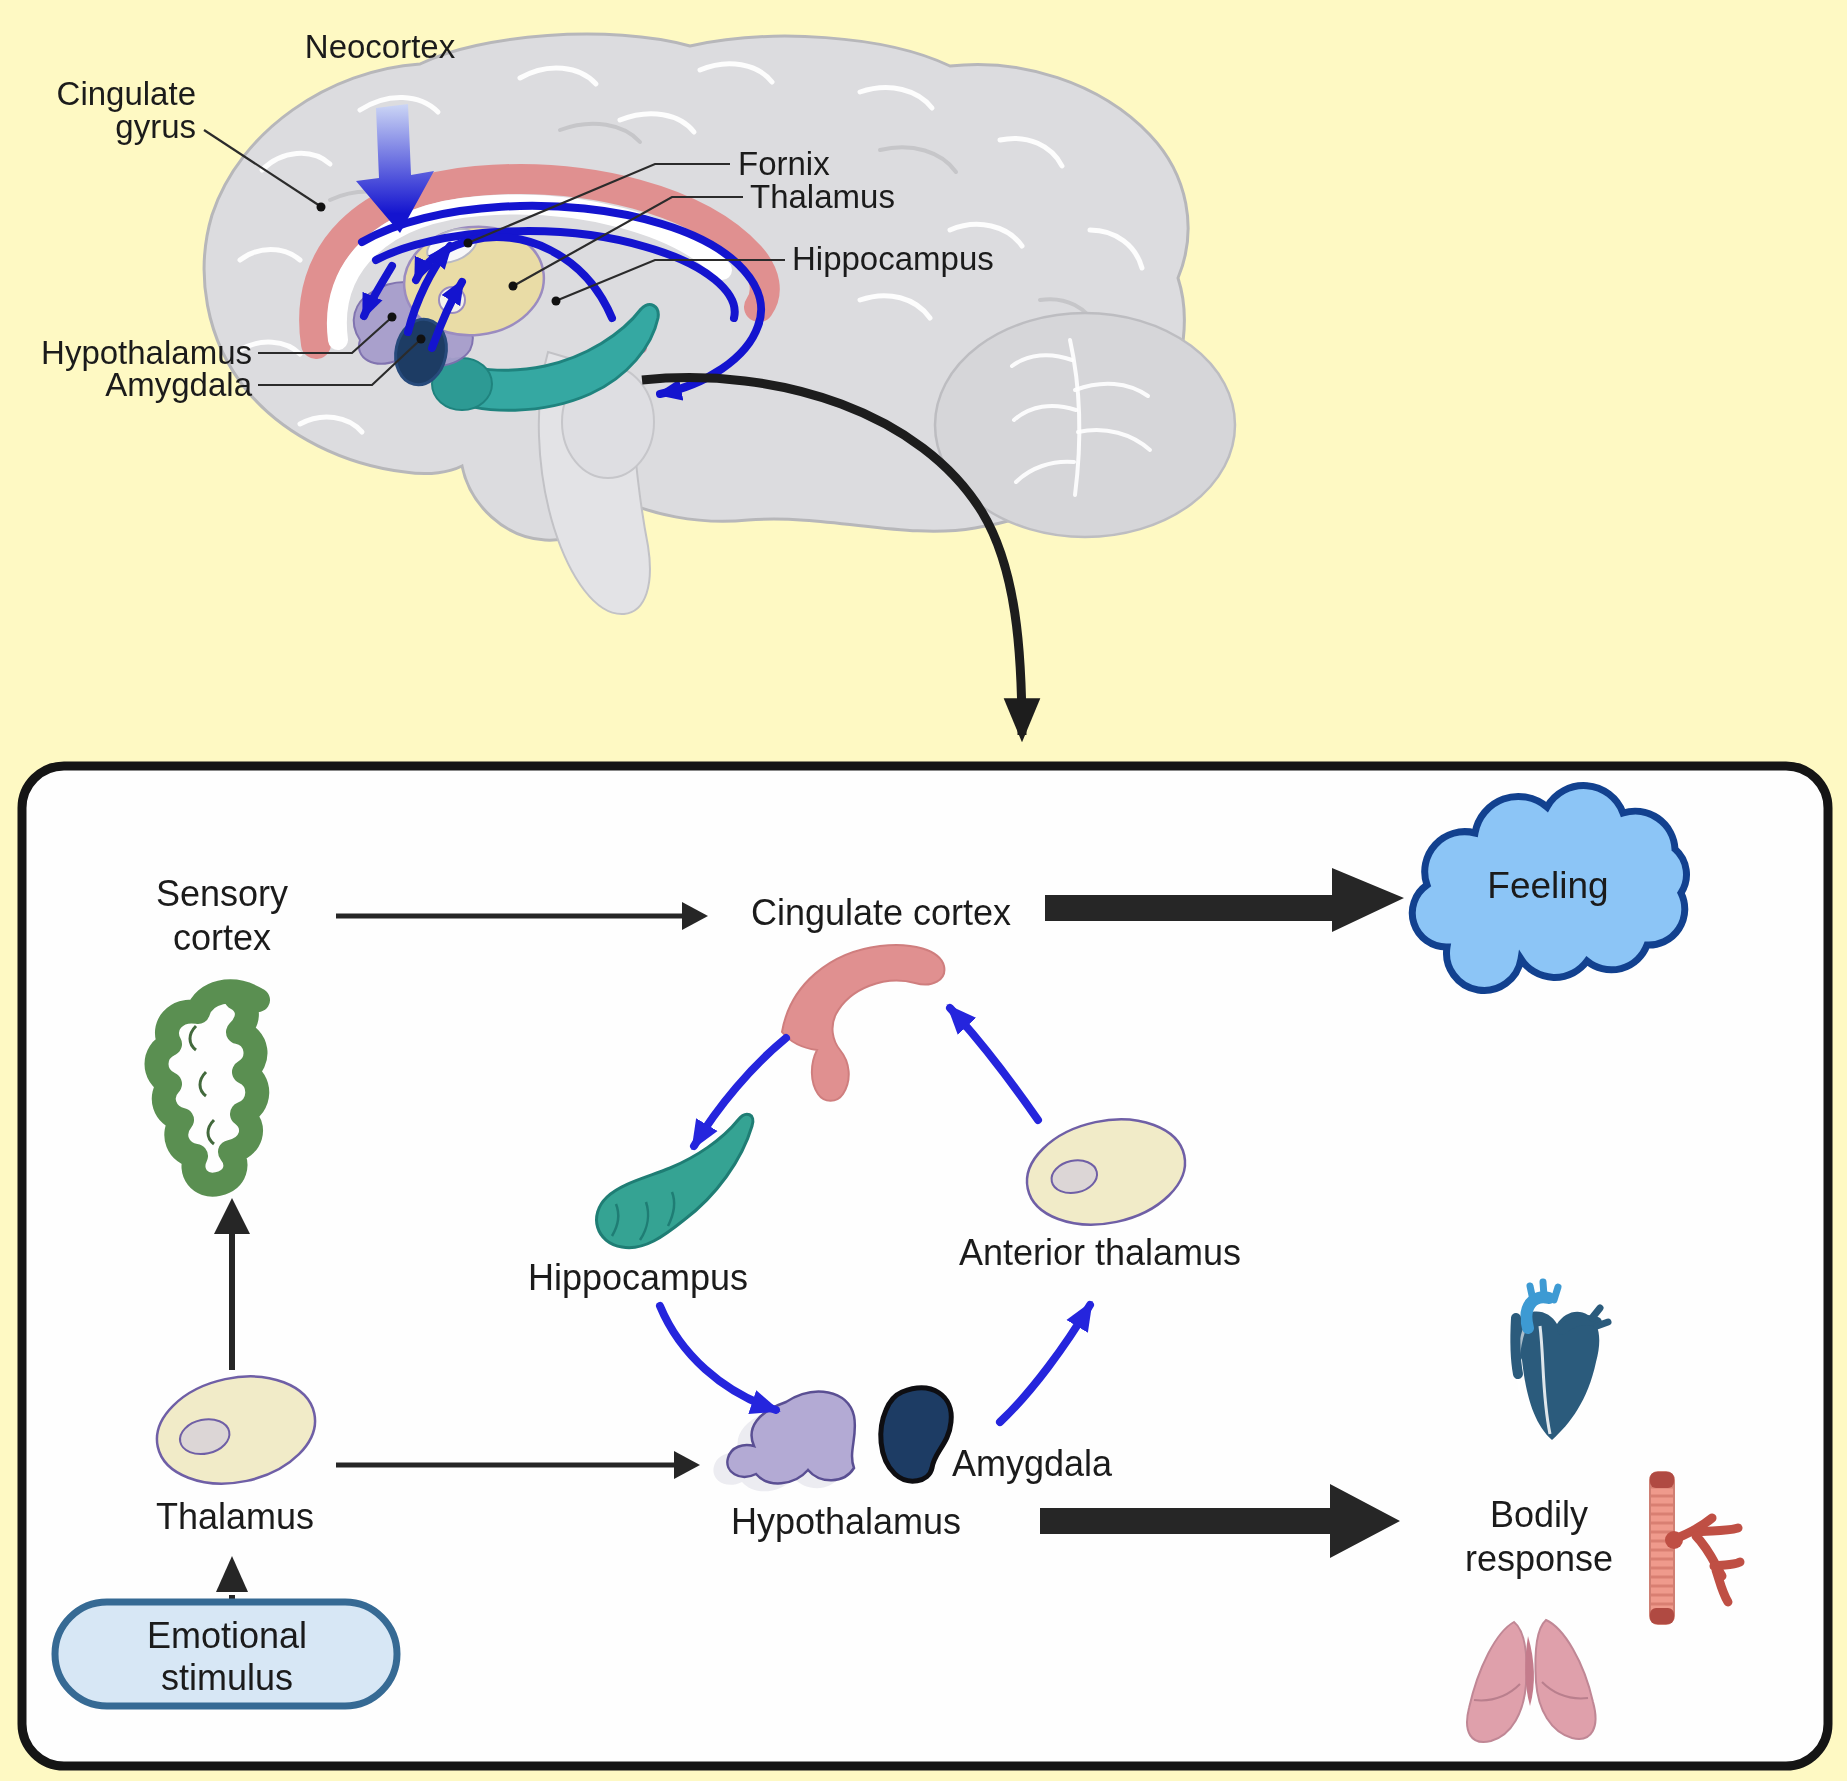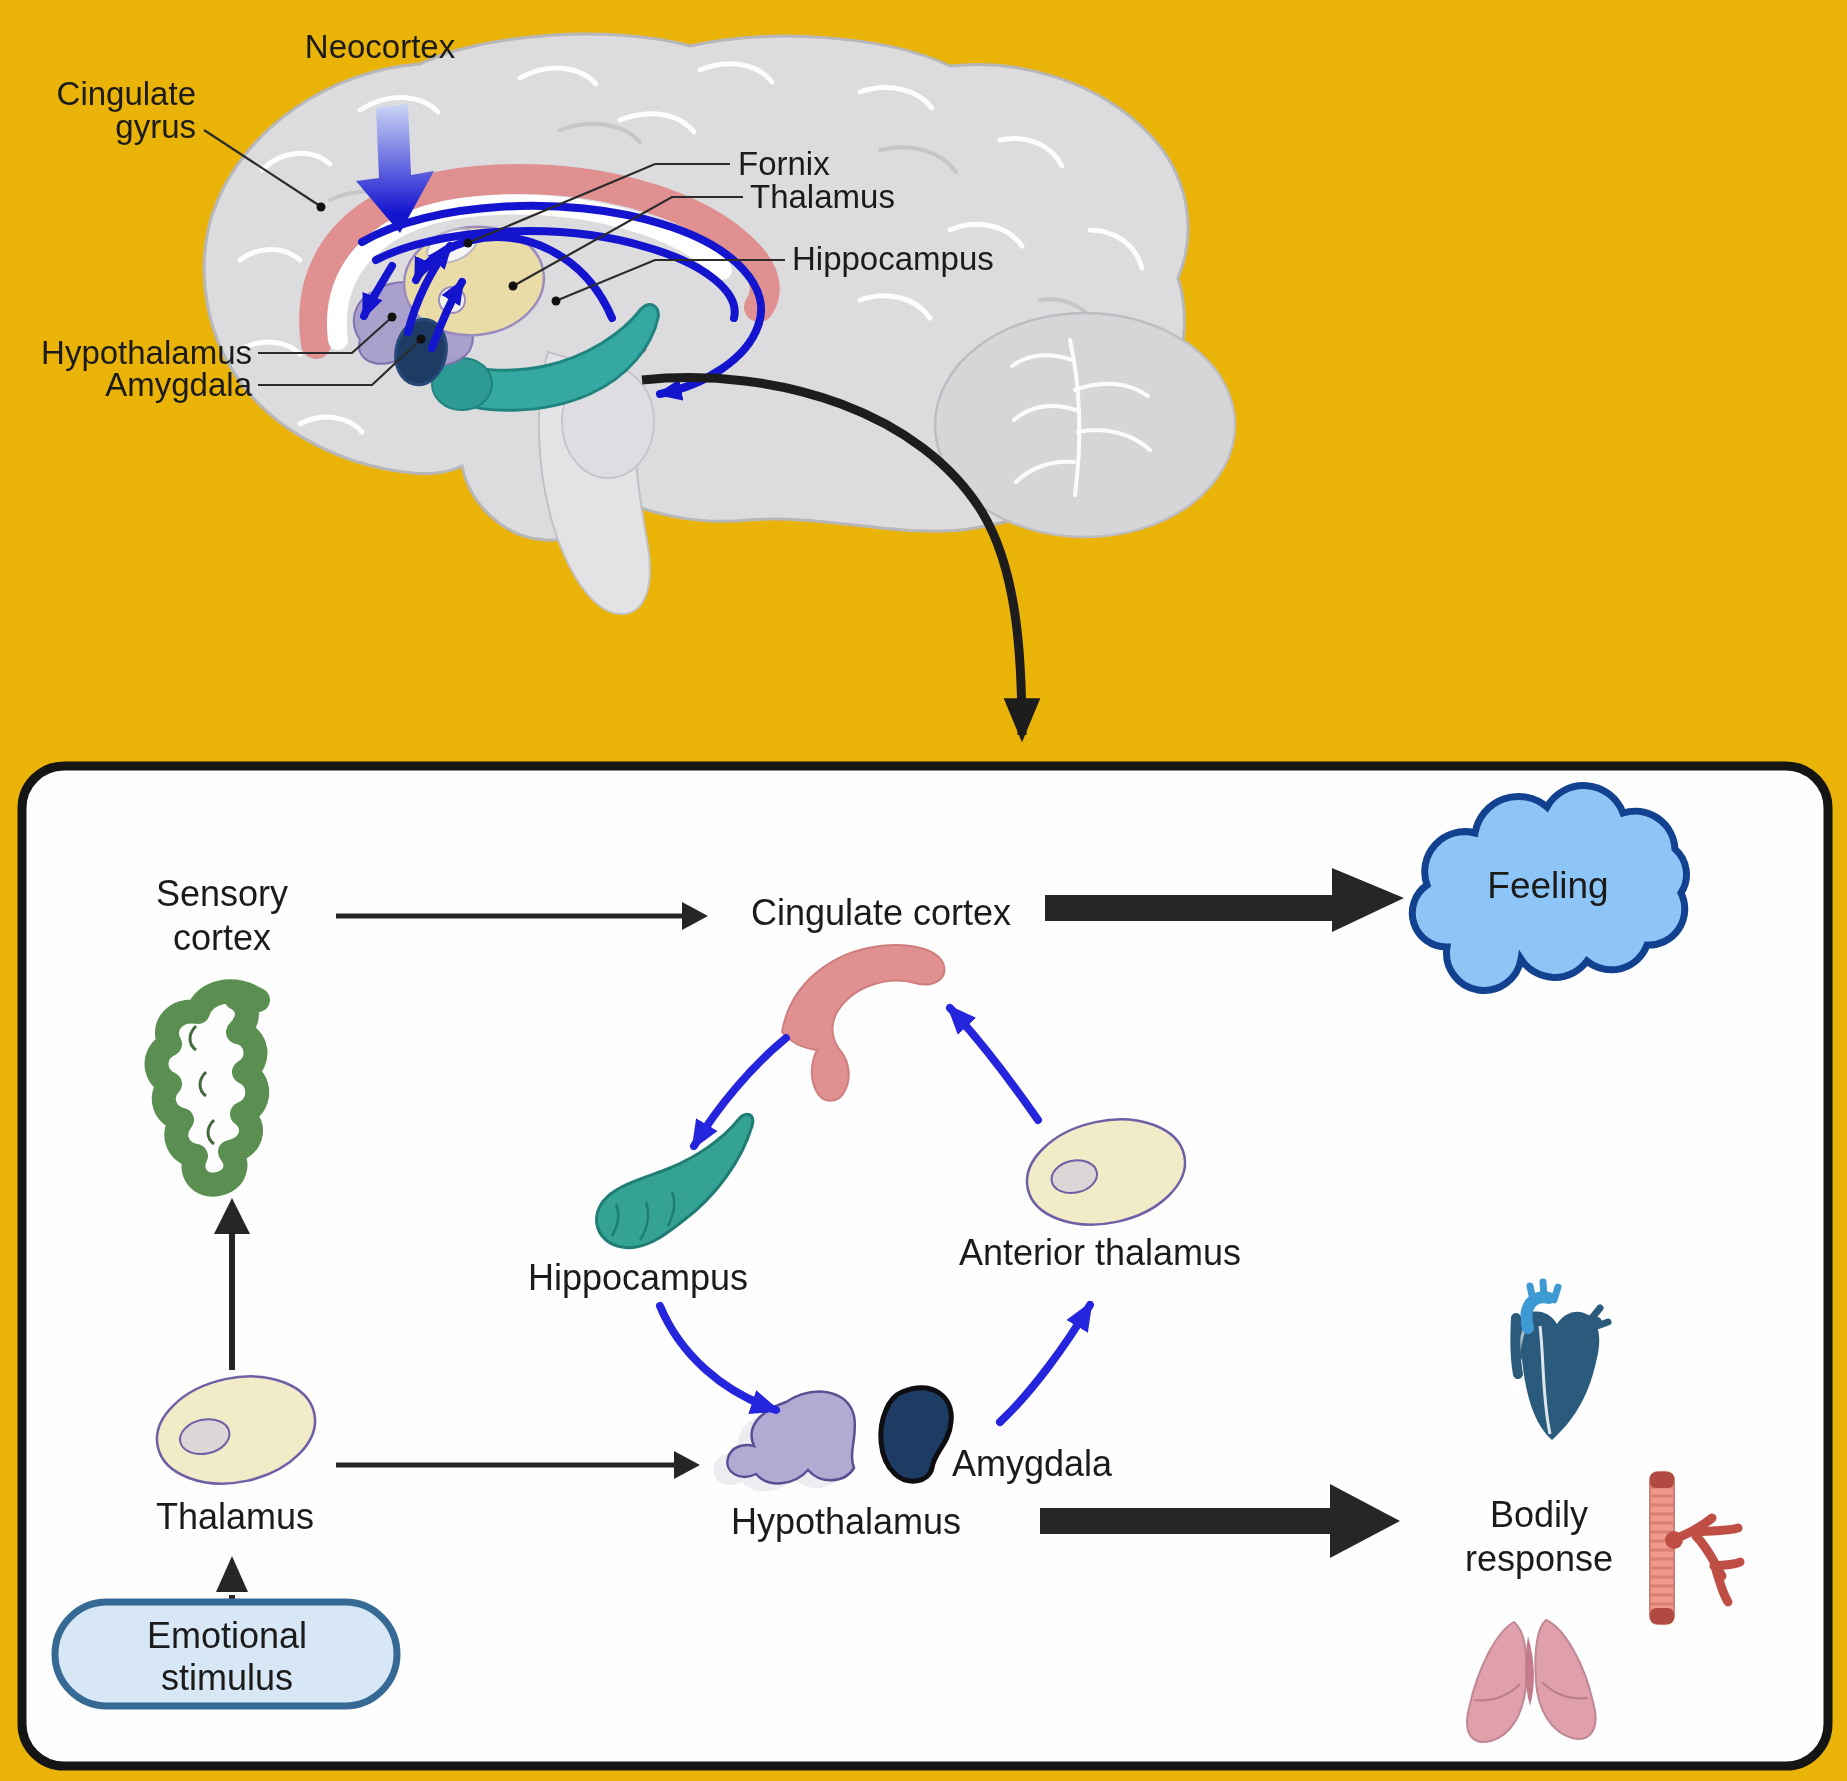--- a/index.html
+++ b/index.html
@@ -1,16 +1,16 @@
 <!DOCTYPE html>
 <html><head>
 <meta charset="utf-8">
 <style>
   html,body{margin:0;padding:0;background:#ffffff;}
-  .stage{position:relative;width:1847px;height:1781px;background:#eab308;overflow:hidden;
+  .stage{position:relative;width:1847px;height:1781px;background:#fef9c3;overflow:hidden;
          font-family:"Liberation Sans", sans-serif;}
   svg{position:absolute;left:0;top:0;}
   text{font-family:"Liberation Sans", sans-serif;fill:#1b1b1b;font-weight:500;}
   .lbl{font-size:33px;}
   .flbl{font-size:36px;}
   .cloudtxt{font-size:37px;}
   .thin{stroke:#262626;stroke-width:5;fill:none;}
   .lead{stroke:#2b2b2b;stroke-width:2.2;fill:none;}
   .bluearc{stroke:#2525dd;stroke-width:8;fill:none;stroke-linecap:round;}
   .bluearc2{stroke:#1414cf;stroke-width:8;fill:none;stroke-linecap:round;}

